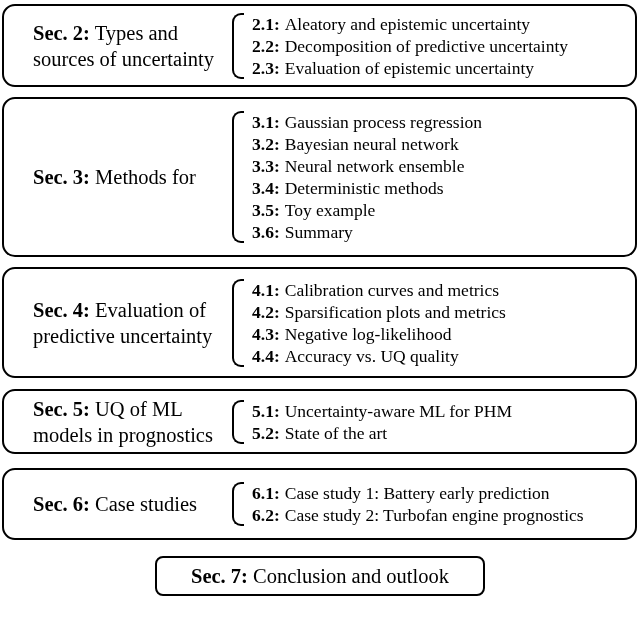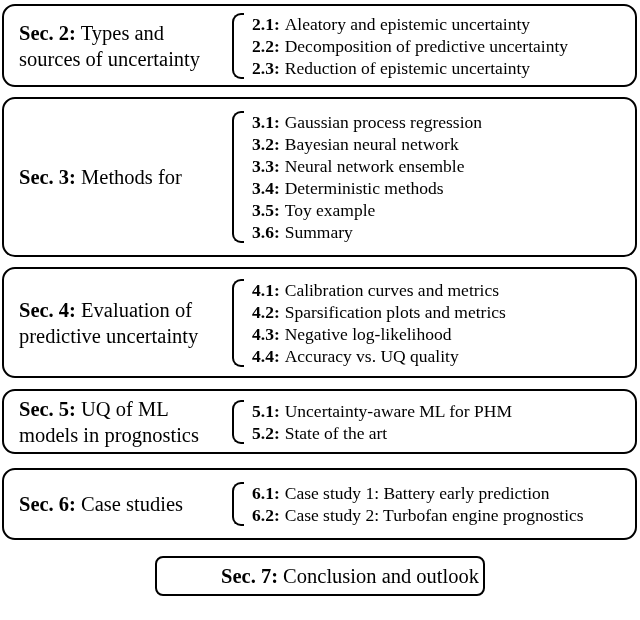--- a/index.html
+++ b/index.html
@@ -26,26 +26,26 @@
   #box2 { height: 160px; margin-top: 10px; }
   #box3 { height: 111px; margin-top: 10px; }
   #box4 { height: 65px;  margin-top: 11px; }
   #box5 { height: 72px;  margin-top: 14px; }
   #box7 {
     height: 40px;
     width: 330px;
     margin: 16px auto 0 auto;
     border-radius: 8px;
     border-width: 2.4px;
-    justify-content: flex-end;
+    justify-content: center;
   }
   .title {
     width: 228px;
     min-width: 228px;
-    padding-left: 15px;
+    padding-left: 29px;
     font-size: 20.5px;
     line-height: 26px;
   }
   #box7 .title {
     width: auto;
     min-width: 0;
     padding: 0 4px;
     text-align: center;
     white-space: nowrap;
   }
@@ -78,21 +78,21 @@
     <div class="title">
       <span class="b">Sec. 2:</span>
       <span>Types and</span><br>
       <span>sources of uncertainty</span>
     </div>
     <div class="subwrap">
       <div class="brace"></div>
       <div class="subs">
         <div class="sub"><span class="b">2.1:</span><span>Aleatory and epistemic uncertainty</span></div>
         <div class="sub"><span class="b">2.2:</span><span>Decomposition of predictive uncertainty</span></div>
-        <div class="sub"><span class="b">2.3:</span><span>Reduction of epistemic uncertainty</span></div>
+        <div class="sub"><span class="b">2.3:</span><span>Evaluation of epistemic uncertainty</span></div>
       </div>
     </div>
   </div>
 
   <div class="sbox" id="box2">
     <div class="title">
       <span class="b">Sec. 3:</span>
       <span>Methods for</span><br>
     </div>
     <div class="subwrap">

